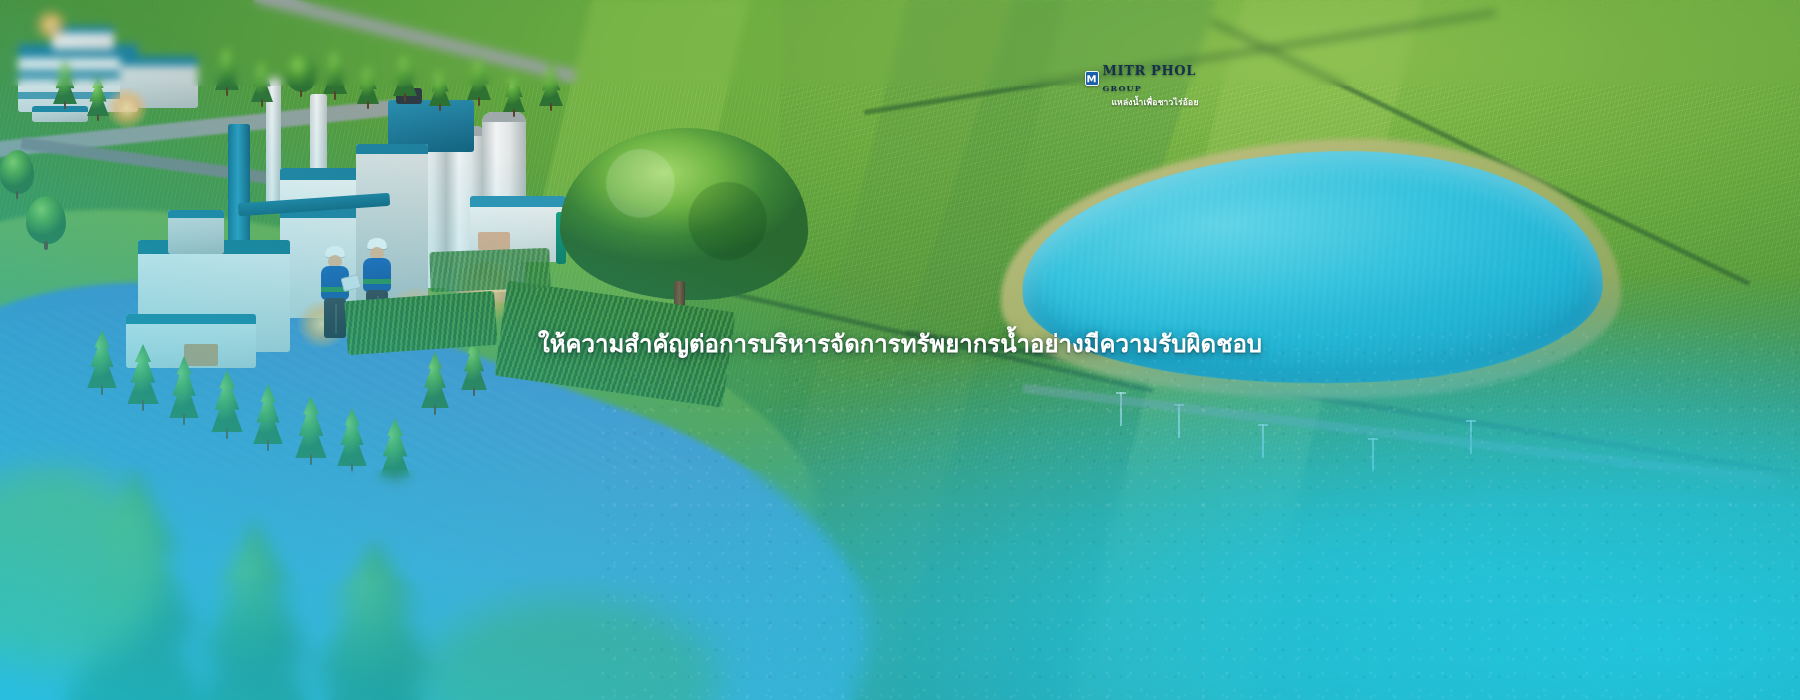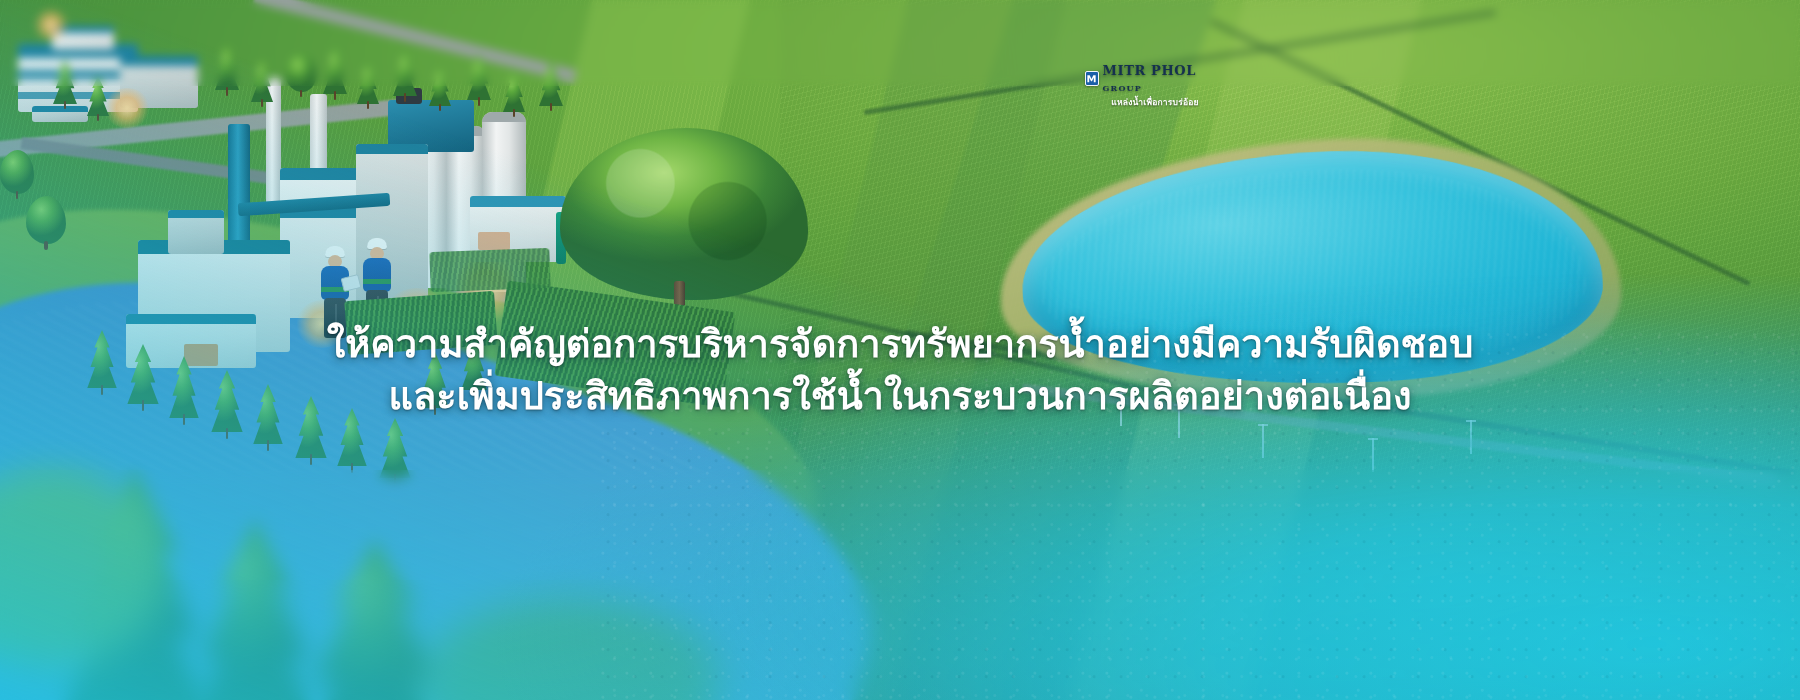--- a/index.html
+++ b/index.html
@@ -321,21 +321,21 @@
   }
 
   
   .headline{
     position:absolute; left:0; right:0; top:318px;
     z-index:45; text-align:center; padding:0 60px;
   }
   .headline .ln{
     font-family:"DejaVu Sans","Liberation Sans",sans-serif;
     font-weight:700;
-    font-size:38px;
+    font-size:24px;
     line-height:52px;
     color:#ffffff;
     text-shadow:0 2px 10px rgba(6,50,60,.60), 0 1px 2px rgba(0,0,0,.40);
     white-space:nowrap;
   }
 </style>
 </head>
 <body>
 
 <div class="hero">
@@ -597,21 +597,20 @@
           <path d="M3 20 L3 5 L8 5 L12 13 L16 5 L21 5 L21 20 L17 20 L17 10 L13 18 L11 18 L7 10 L7 20 Z" fill="#ffffff"></path>
         </svg>
       </span>
       <span class="mitr-words">
         <span class="l1">MITR PHOL</span>
         <span class="l2">GROUP</span>
       </span>
     </div>
 
 
-    <div class="logo-tag">แหล่งน้ำเพื่อการบร่อ้อย</div>
+    <div class="logo-tag">แหล่งน้ำเพื่อชาวไร่อ้อย</div>
   </div>
 
   <div class="headline">
     <div class="ln">ให้ความสำคัญต่อการบริหารจัดการทรัพยากรน้ำอย่างมีความรับผิดชอบ</div>
-    <div class="ln">และเพิ่มประสิทธิภาพการใช้น้ำในกระบวนการผลิตอย่างต่อเนื่อง</div>
   </div>
 
 </div>
 
 </body></html>

